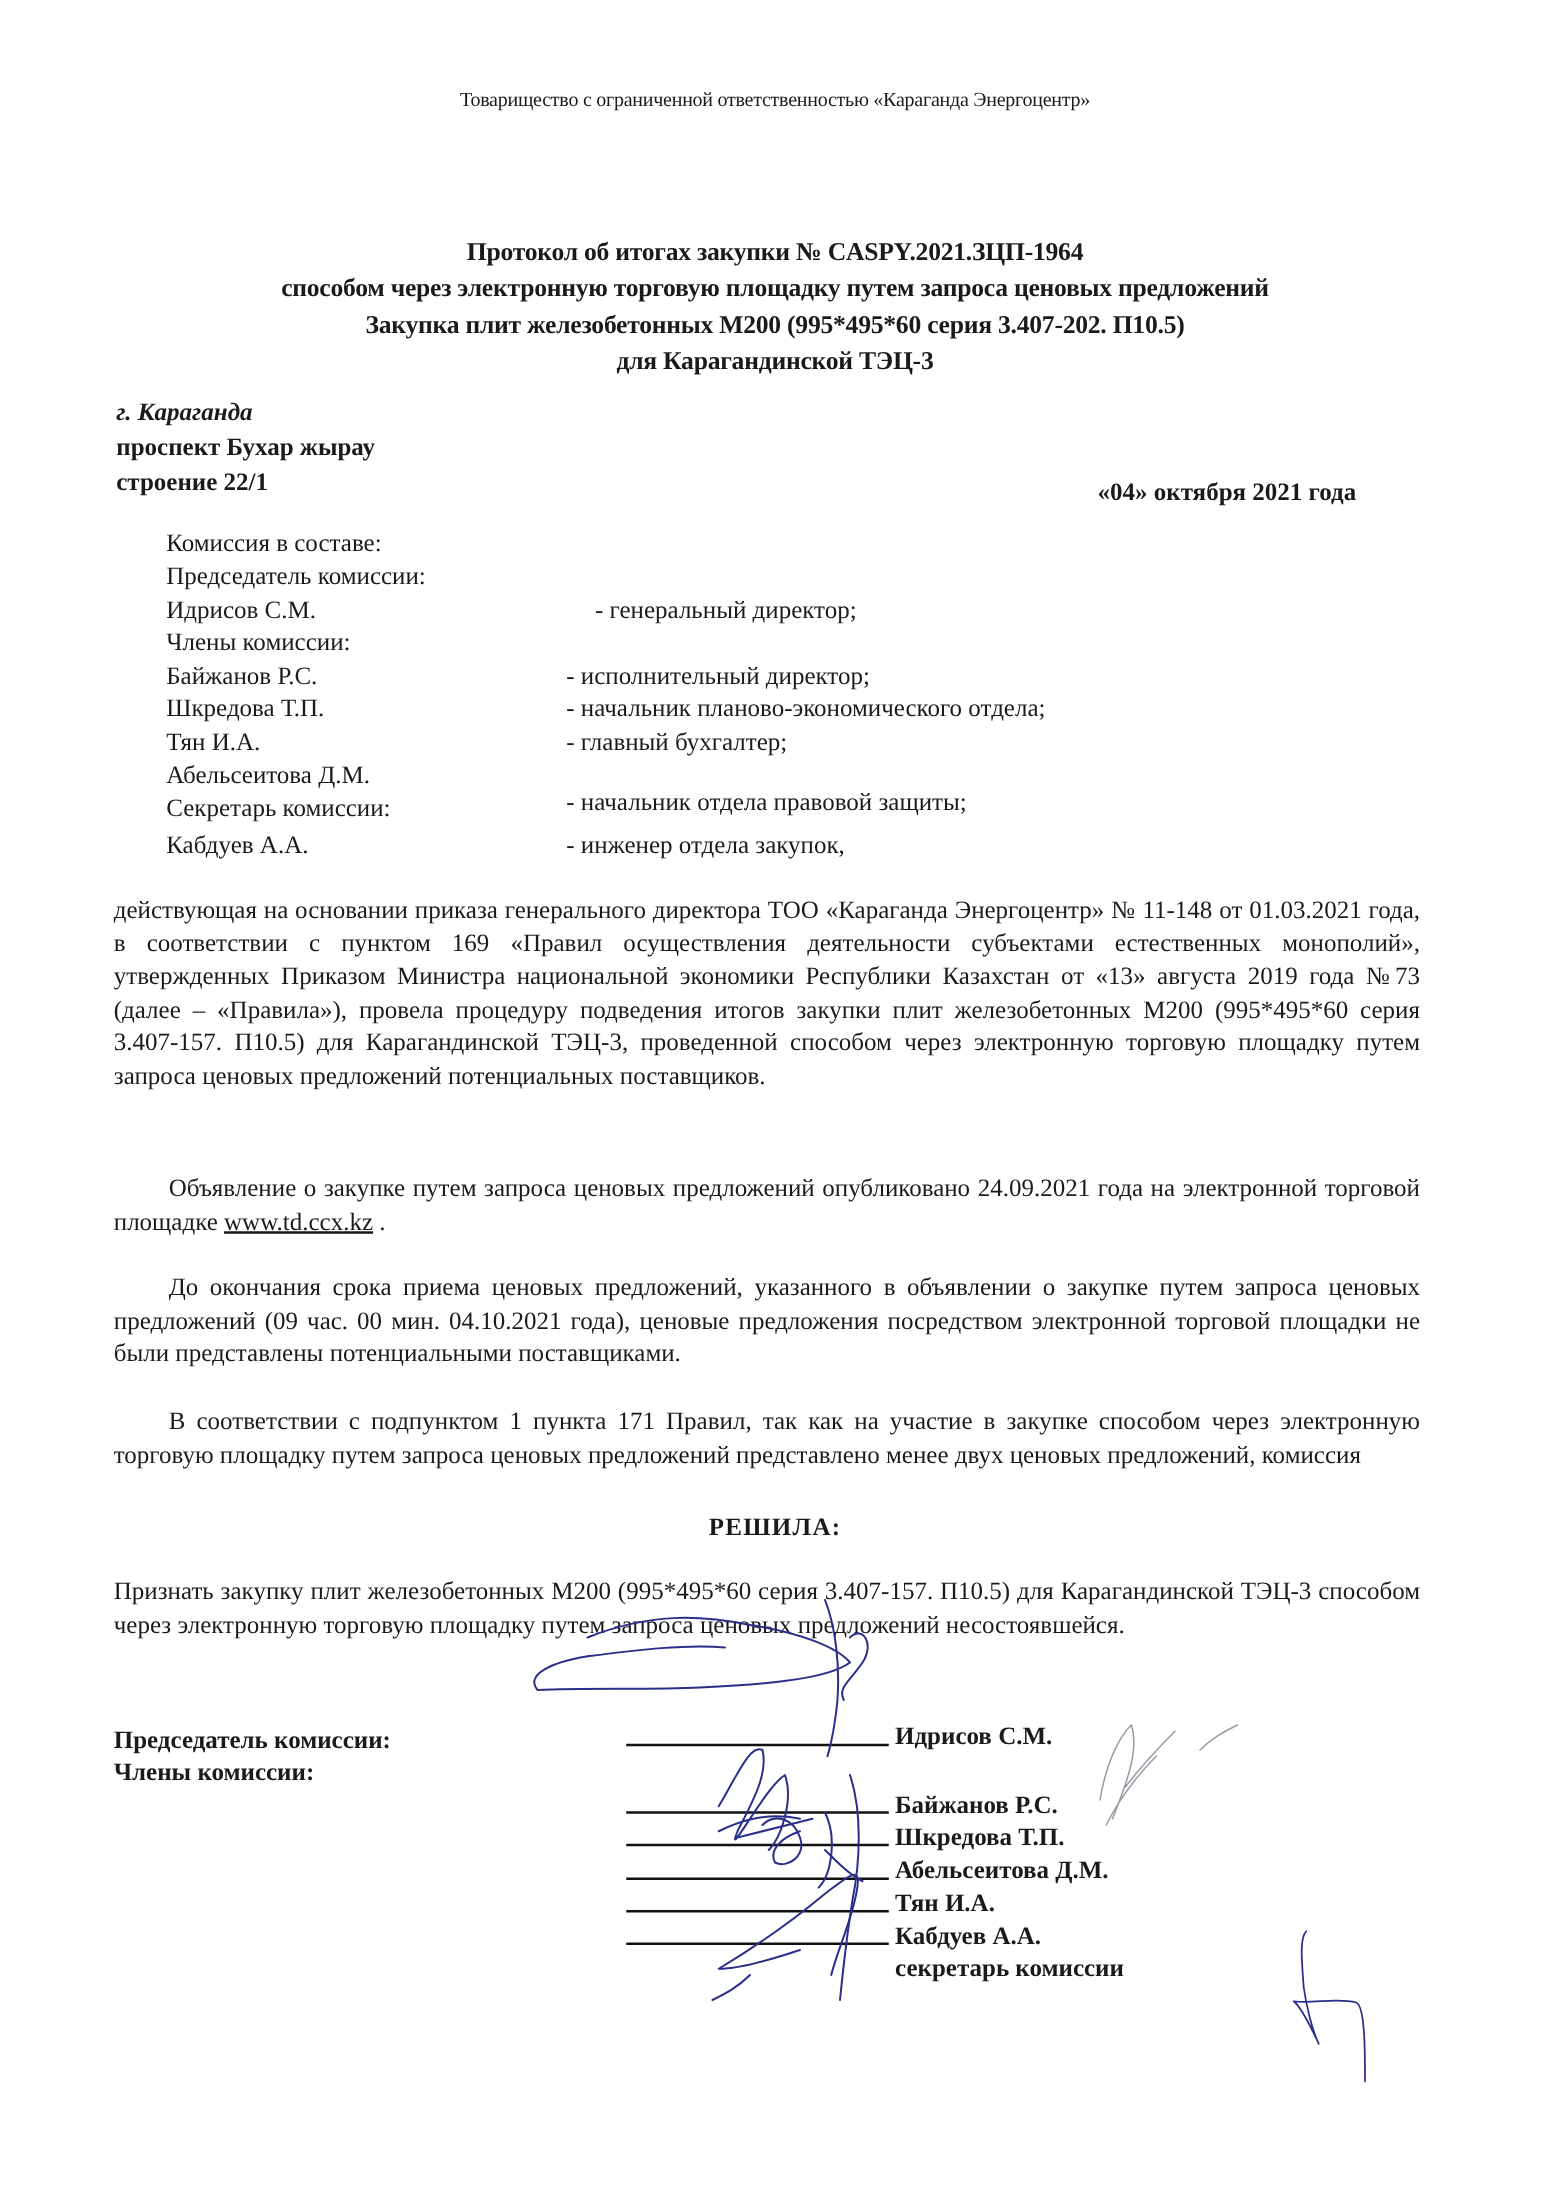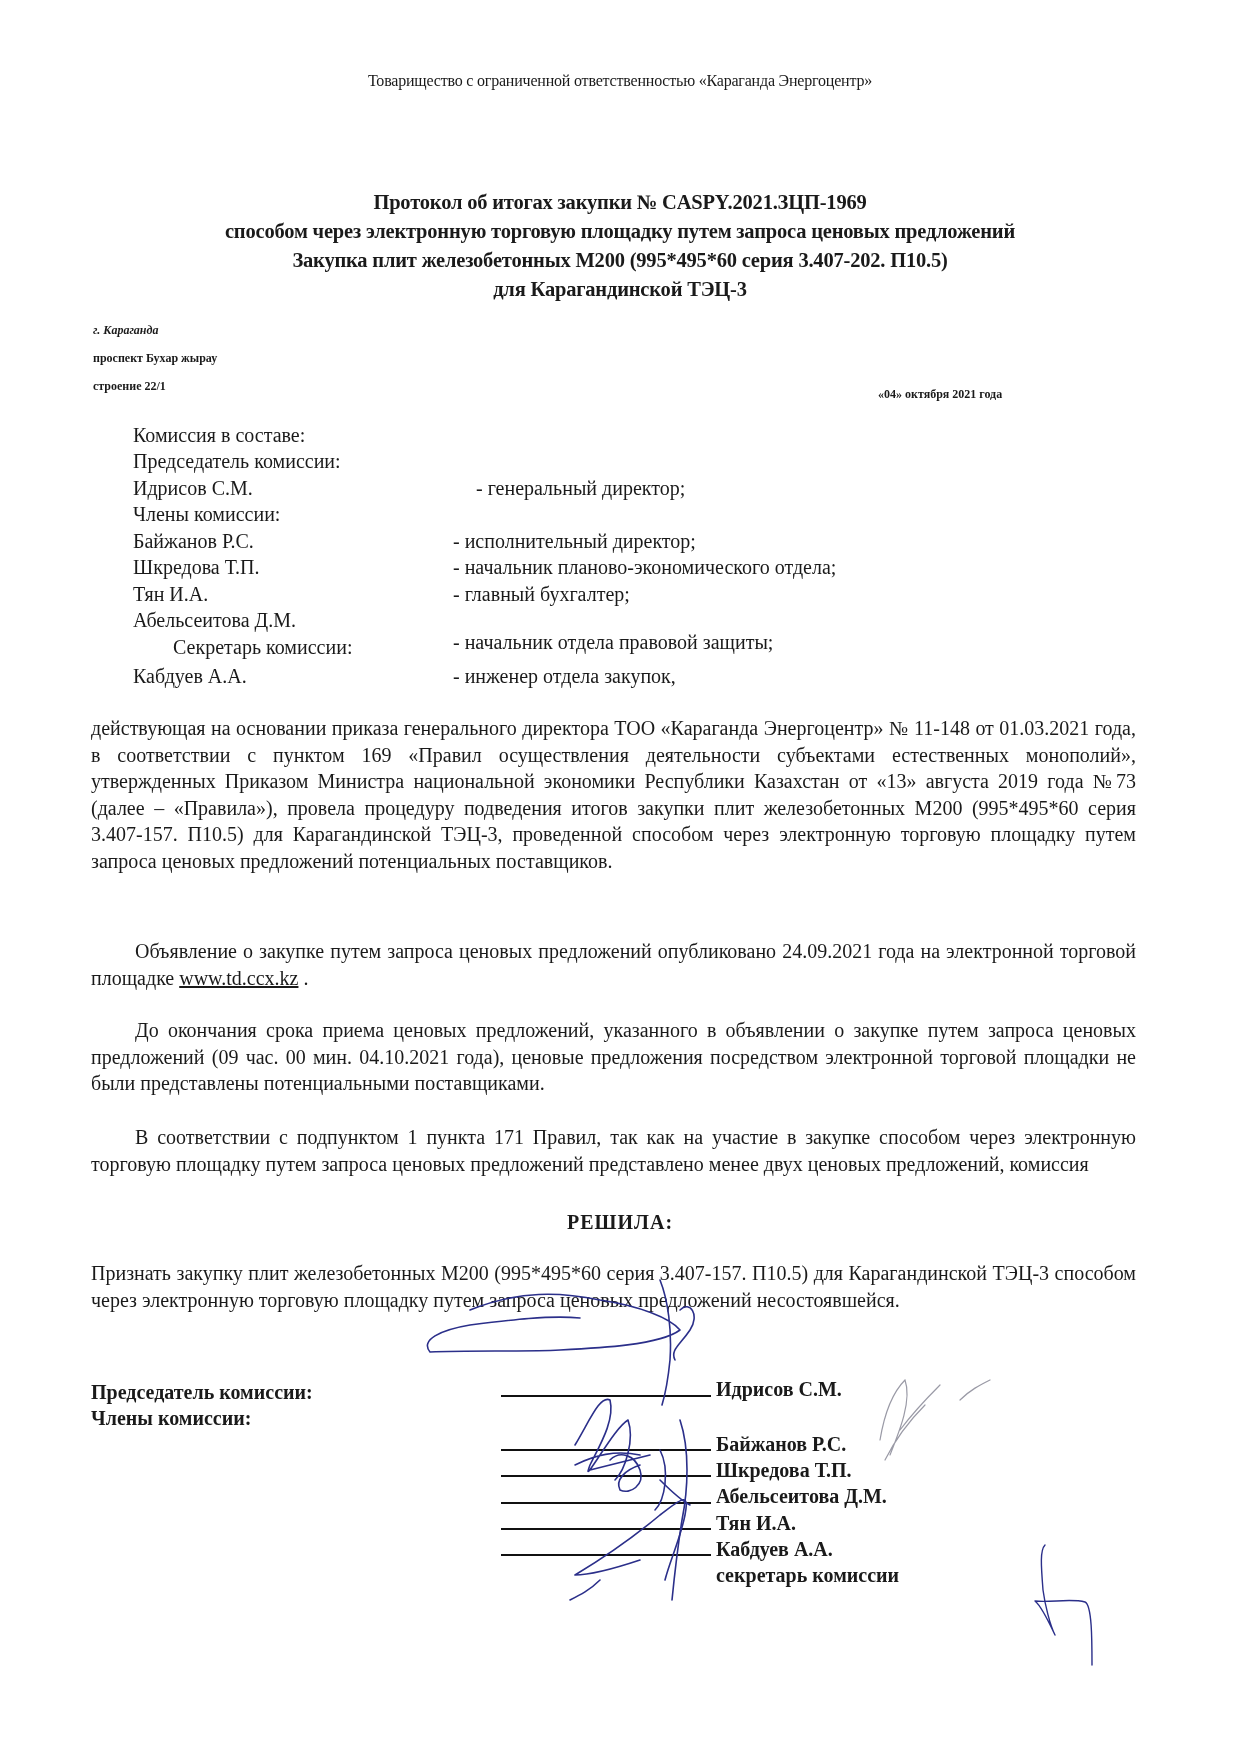--- a/index.html
+++ b/index.html
@@ -5,21 +5,21 @@
   html, body { margin: 0; padding: 0; background: #ffffff; }
   body {
     width: 1240px; height: 1753px; position: relative; overflow: hidden;
     font-family: "Liberation Serif", "DejaVu Serif", serif;
     color: #1a1a1a;
   }
   .abs { position: absolute; }
   .center { left: 0; width: 1240px; text-align: center; }
   .hdr { font-weight: normal; font-size: 16px; line-height: 28px; letter-spacing: -0.2px; }
   .title { font-weight: bold; font-size: 20.5px; line-height: 29px; letter-spacing: -0.2px; }
-  .place { font-weight: bold; font-size: 12px; line-height: 28px; }
+  .place { font-weight: bold; font-size: 20px; line-height: 28px; }
   .place i { font-style: italic; }
   .comm-row { position: absolute; left: 133px; font-size: 20px; line-height: 26.5px; white-space: nowrap; }
   .comm-role { position: absolute; left: 453px; font-size: 20px; line-height: 26.5px; white-space: nowrap; }
   .para {
     position: absolute; left: 91px; width: 1045px;
     font-size: 20px; line-height: 26.5px; text-align: justify;
     text-align-last: left;
   }
   .indent { text-indent: 44px; }
   .link { text-decoration: underline; }
@@ -30,21 +30,21 @@
   svg.ink { position: absolute; left: 0; top: 0; pointer-events: none; }
 </style>
 </head>
 <body>
 
 <div class="abs center hdr" style="top:67px;">
   <div>Товарищество с ограниченной ответственностью «Караганда Энергоцентр»</div>
 </div>
 
 <div class="abs center title" style="top:188px;">
-  <div>Протокол об итогах закупки № CASPY.2021.ЗЦП-1969</div>
+  <div>Протокол об итогах закупки № CASPY.2021.ЗЦП-1964</div>
   <div>способом через электронную торговую площадку путем запроса ценовых предложений</div>
   <div>Закупка плит железобетонных М200 (995*495*60 серия 3.407-202. П10.5)</div>
   <div>для Карагандинской ТЭЦ-3</div>
 </div>
 
 <div class="abs place" style="left:93px; top:316px;">
   <div><i>г. Караганда</i></div>
   <div>проспект Бухар жырау</div>
   <div>строение 22/1</div>
 </div>
@@ -57,21 +57,21 @@
   <div class="comm-role" style="top:475px;margin-left:23px;">- генеральный директор;</div>
   <div class="comm-row" style="top:501px;">Члены комиссии:</div>
   <div class="comm-row" style="top:528px;">Байжанов Р.С.</div>
   <div class="comm-role" style="top:528px;text-align:right;">- исполнительный директор;</div>
   <div class="comm-row" style="top:554px;">Шкредова Т.П.</div>
   <div class="comm-role" style="top:554px;">- начальник планово-экономического отдела;</div>
   <div class="comm-row" style="top:581px;">Тян И.А.</div>
   <div class="comm-role" style="top:581px;">- главный бухгалтер;</div>
   <div class="comm-row" style="top:607px;">Абельсеитова Д.М.</div>
   <div class="comm-role" style="top:629px;">- начальник отдела правовой защиты;</div>
-  <div class="comm-row" style="top:634px;margin-left:40px;">Секретарь комиссии:</div>
+  <div class="comm-row" style="top:634px;">Секретарь комиссии:</div>
   <div class="comm-row" style="top:663px;">Кабдуев А.А.</div>
   <div class="comm-role" style="top:663px;">- инженер отдела закупок,</div>
 </div>
 
 <div class="para" style="top:715px;">действующая на основании приказа генерального директора ТОО «Караганда Энергоцентр» № 11-148 от 01.03.2021 года, в соответствии с пунктом 169 «Правил осуществления деятельности субъектами естественных монополий», утвержденных Приказом Министра национальной экономики Республики Казахстан от «13» августа 2019 года №73 (далее – «Правила»), провела процедуру подведения итогов закупки плит железобетонных М200 (995*495*60 серия 3.407-157. П10.5) для Карагандинской ТЭЦ-3, проведенной способом через электронную торговую площадку путем запроса ценовых предложений потенциальных поставщиков.</div>
 
 <div class="para indent" style="top:938px;">
   <span>Объявление о закупке путем запроса ценовых предложений опубликовано 24.09.2021 года на электронной торговой площадке </span><span class="link">www.td.ccx.kz</span><span> .</span>
 </div>
 

